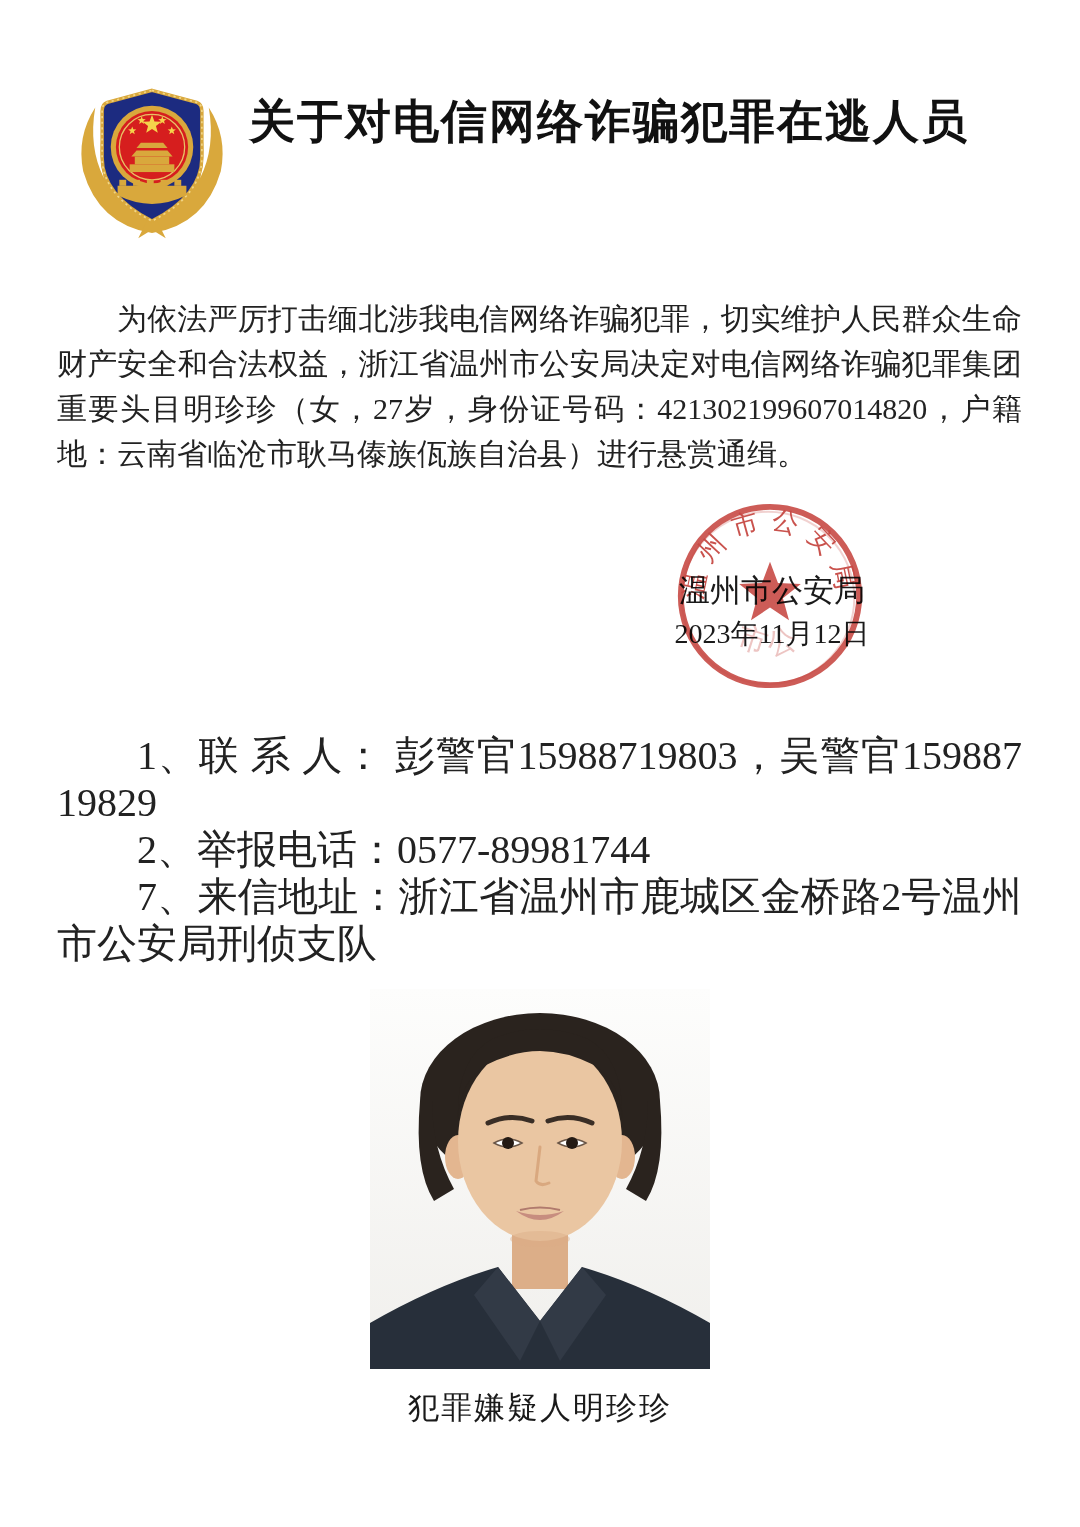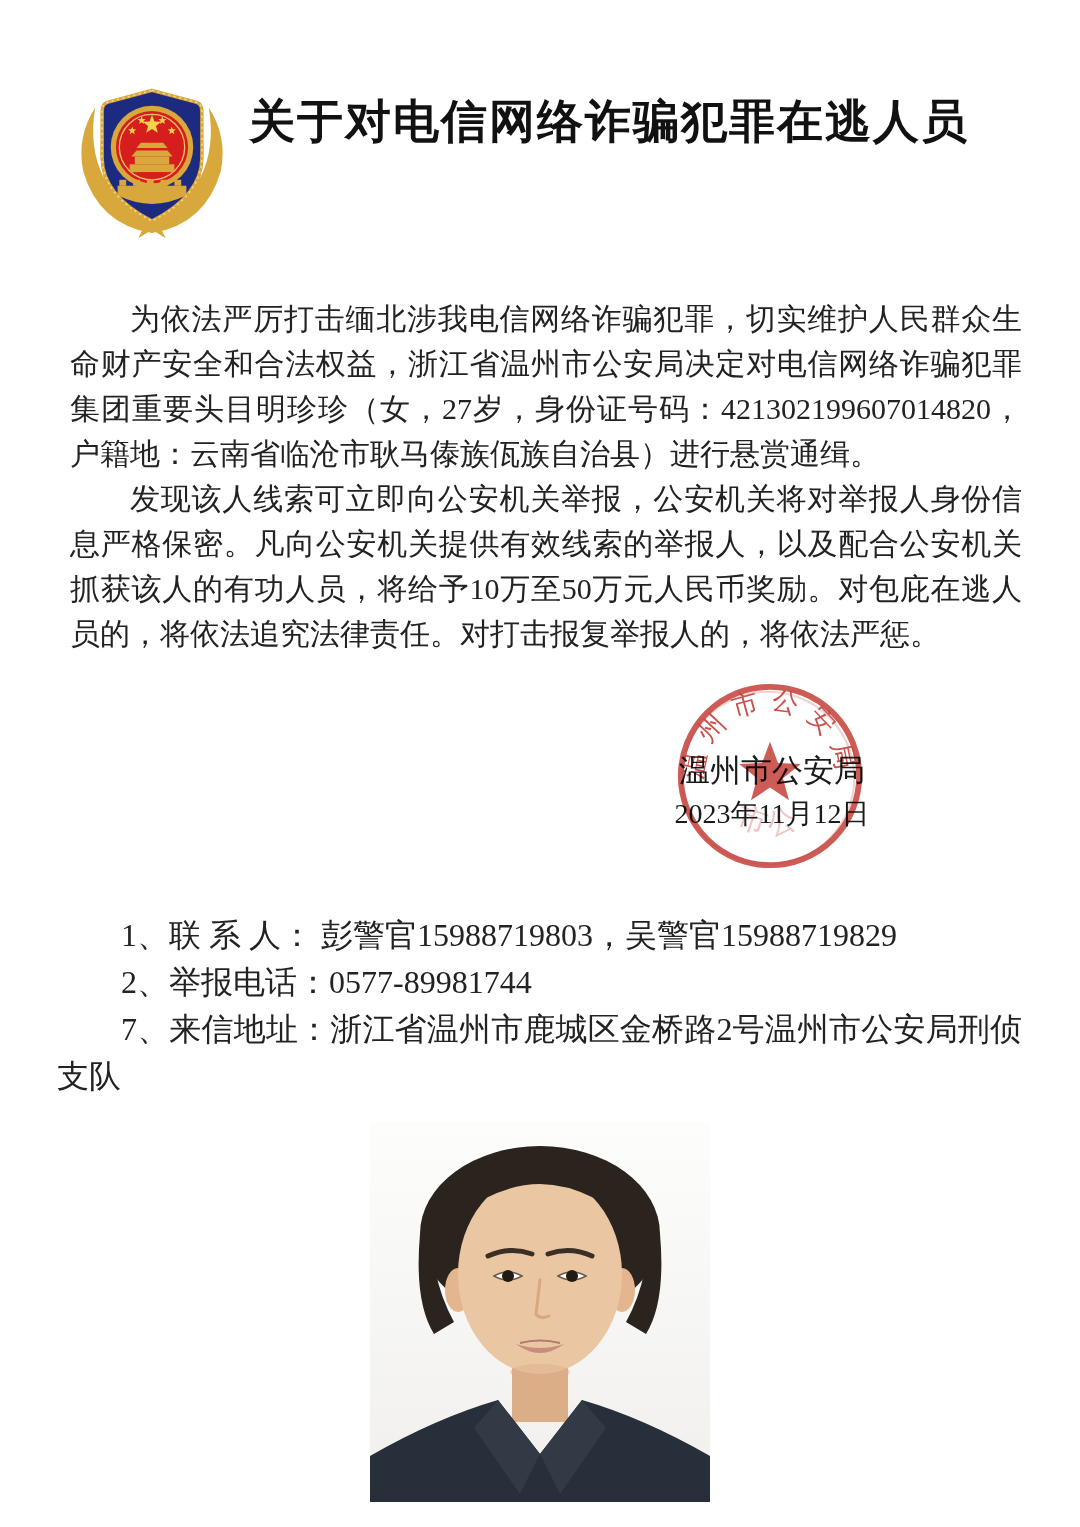--- a/index.html
+++ b/index.html
@@ -20,37 +20,37 @@
   .title-wrap { flex: 1; margin-right: 80px; text-align: center; padding-top: 18px; }
   .title-line {
     font-size: 46px; font-weight: bold; line-height: 72px;
     letter-spacing: 2px; color: #111;
   }
 
   
   .body-text { margin: 56px 58px 0 57px; }
   .body-text p {
     font-size: 30px; line-height: 45px; text-align: justify;
-    text-indent: 2em; word-break: break-all; color: #222; margin-left: 13px;
+    text-indent: 2em; word-break: break-all; color: #222;
   }
 
   
   .seal-section { position: relative; height: 222px; margin-top: 20px; }
   .sign-block { position: absolute; left: 612px; top: 74px; width: 320px; text-align: center; z-index: 1; }
   .issuer { font-size: 31px; line-height: 42px; color: #1a1a1a; }
   .issue-date { font-size: 28px; line-height: 44px; color: #1a1a1a; }
   .seal-svg {
     position: absolute; left: 672px; top: 2px; width: 196px; height: 196px;
     z-index: 2; mix-blend-mode: multiply; opacity: 0.93; filter: blur(0.3px);
   }
 
   
   .contacts { margin: 14px 58px 0 57px; }
   .contacts p {
-    font-size: 32px; line-height: 47px; text-indent: 2em;
+    font-size: 40px; line-height: 47px; text-indent: 2em;
     text-align: justify; word-break: break-all; color: #222;
   }
 
   
   .photo-wrap { margin-top: 22px; text-align: center; }
   .photo { width: 340px; height: 380px; display: inline-block; }
   .caption { text-align: center; font-size: 31px; margin-top: 14px; color: #1a1a1a; letter-spacing: 2px; }
 </style>
 </head>
 <body>
@@ -101,21 +101,20 @@
       </g>
     </svg>
 
     <div class="title-wrap">
       <div class="title-line">关于对电信网络诈骗犯罪在逃人员</div>
     </div>
   </div>
 
   <div class="body-text">
     <p>为依法严厉打击缅北涉我电信网络诈骗犯罪，切实维护人民群众生命财产安全和合法权益，浙江省温州市公安局决定对电信网络诈骗犯罪集团重要头目明珍珍（女，27岁，身份证号码：421302199607014820，户籍地：云南省临沧市耿马傣族佤族自治县）进行悬赏通缉。</p>
-    <p>发现该人线索可立即向公安机关举报，公安机关将对举报人身份信息严格保密。凡向公安机关提供有效线索的举报人，以及配合公安机关抓获该人的有功人员，将给予10万至50万元人民币奖励。对包庇在逃人员的，将依法追究法律责任。对打击报复举报人的，将依法严惩。</p>
   </div>
 
   <div class="seal-section">
     <div class="sign-block">
       <div class="issuer">温州市公安局</div>
       <div class="issue-date">2023年11月12日</div>
     </div>
     <svg class="seal-svg" viewBox="0 0 200 200" aria-hidden="true">
       <defs>
         <path id="sealArcTop" d="M38,128 A68,68 0 1 1 162,128" fill="none"></path>
@@ -175,15 +174,16 @@
       <circle cx="138" cy="154" r="6" fill="#241a14"></circle>
       <circle cx="202" cy="154" r="6" fill="#241a14"></circle>
 
       <path d="M170,158 L166,192 Q170,198 179,194" stroke="#d9a87f" stroke-width="3" fill="none" stroke-linecap="round"></path>
 
       <path d="M146,222 Q170,230 194,222 Q170,240 146,222 Z" fill="#c78d7f"></path>
       <path d="M150,221 Q170,216 190,221" stroke="#b07a6d" stroke-width="2" fill="none"></path>
 
       <ellipse cx="170" cy="250" rx="30" ry="8" fill="#dcae88" opacity="0.45"></ellipse>
     </svg>
+    <div class="caption">犯罪嫌疑人明珍珍</div>
   </div>
 
 </div>
 
 </body></html>

